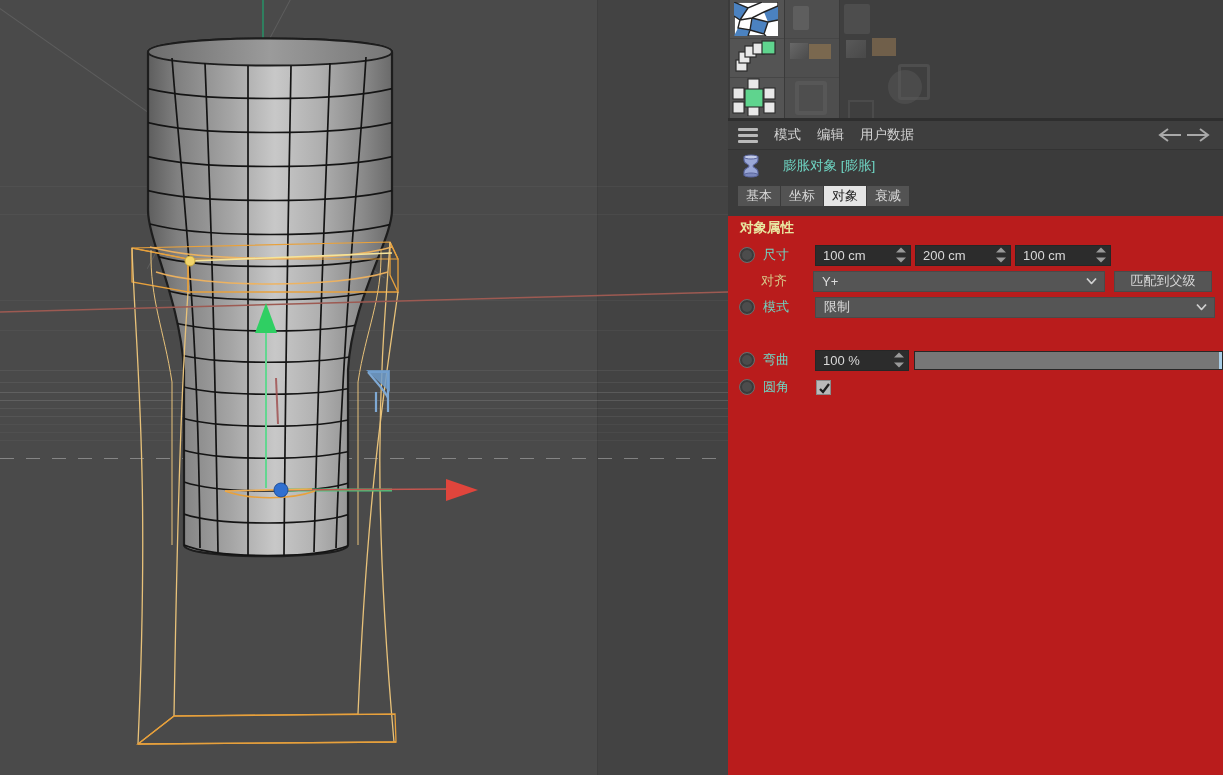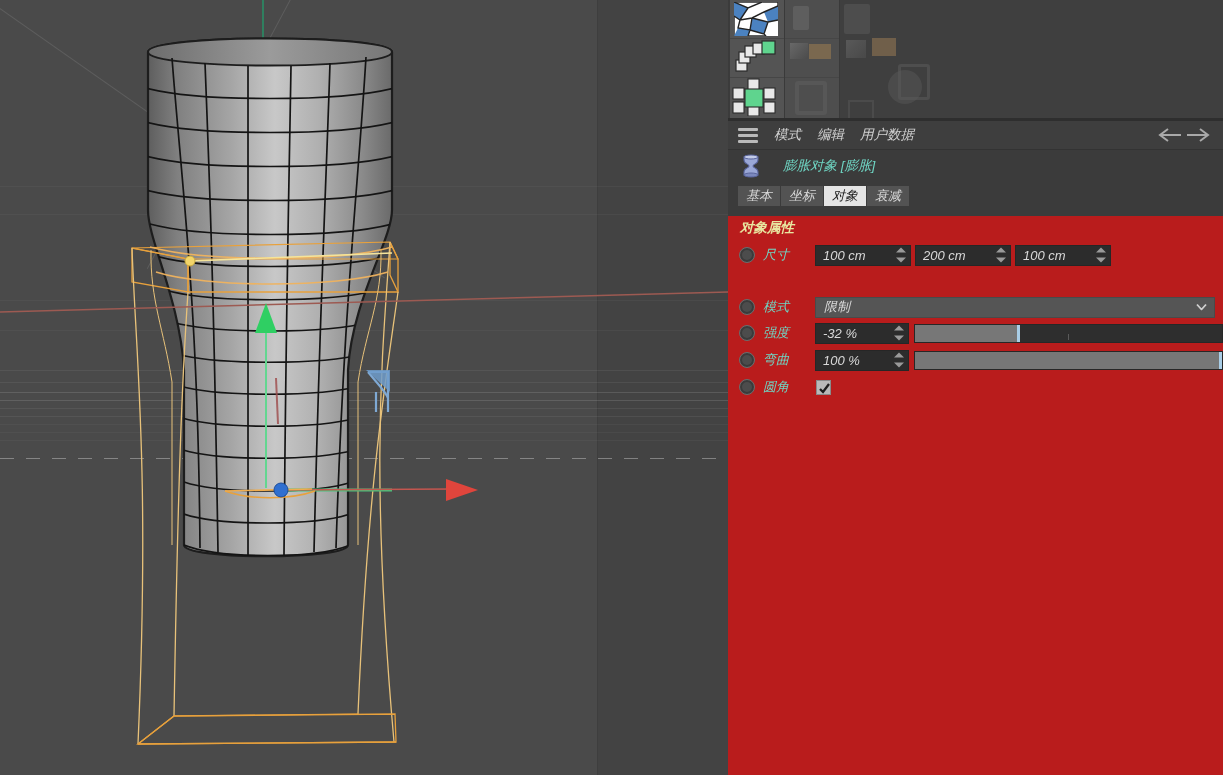--- a/index.html
+++ b/index.html
@@ -2,21 +2,21 @@
 <html><head>
 <meta charset="utf-8">
 <style>
   html,body{margin:0;padding:0;background:#2b2b2b;}
   body{
     width:1223px;height:775px;overflow:hidden;
     font-family:"Liberation Sans","DejaVu Sans",sans-serif;
     font-size:13px;color:#c8c8c8;
     -webkit-font-smoothing:antialiased;
   }
-  #app{position:relative;width:1026px;height:775px;font-style:italic;}
+  #app{position:relative;width:1026px;height:775px;}
 
   
   #viewport{
     position:absolute;left:0;top:0;width:728px;height:775px;
     background:#464646;overflow:hidden;
   }
   #vp-left{
     position:absolute;left:0;top:0;width:597px;height:775px;
     background:#4a4a4a;
   }
@@ -457,48 +457,43 @@
         </div>
         <div class="numfield" style="width:96px;margin-left:4px;">
           <span class="val">100 cm</span>
           <span class="spin">
               <i class="up"></i>
               <i class="dn"></i>
             </span>
         </div>
       </div>
 
+      <div class="row" style="top:54px;">
+        <div class="anim-spacer"></div>
+        <div class="lbl alt">对齐</div>
+        <div class="combo" style="width:292px;margin-left:6px;">
+          <span class="val">Y+</span>
+          <svg class="chev" viewBox="0 0 11 7">
+            <path d="M1,1 L5.5,6 L10,1" stroke="#cfcfcf" stroke-width="1.8" fill="none"></path>
+          </svg>
+        </div>
+        <div class="btn" style="width:98px;margin-left:9px;">匹配到父级</div>
+      </div>
 
       <div class="row" style="top:80px;">
         <div class="anim-dot"></div>
         <div class="lbl">模式</div>
         <div class="combo" style="width:400px;margin-left:6px;">
           <span class="val">限制</span>
           <svg class="chev" viewBox="0 0 11 7">
             <path d="M1,1 L5.5,6 L10,1" stroke="#cfcfcf" stroke-width="1.8" fill="none"></path>
           </svg>
         </div>
       </div>
 
-      <div class="row" style="top:106px;">
-        <div class="anim-dot"></div>
-        <div class="lbl">强度</div>
-        <div class="numfield" style="width:96px;margin-left:6px;">
-          <span class="val">-32 %</span>
-          <span class="spin">
-              <i class="up"></i>
-              <i class="dn"></i>
-            </span>
-        </div>
-        <div class="slider" style="width:317px;margin-left:5px;">
-          <div class="fill" id="strength-fill" style="width: 34%;"></div>
-          <div class="handle" id="strength-handle" style="left: calc(34% - 2px);"></div>
-          <div class="tick" style="left:50%;"></div>
-        </div>
-      </div>
 
       <div class="row" style="top:133px;">
         <div class="anim-dot"></div>
         <div class="lbl">弯曲</div>
         <div class="numfield" style="width:96px;margin-left:6px;">
           <span class="val">100 %</span>
           <span class="spin">
               <i class="up"></i>
               <i class="dn"></i>
             </span>

